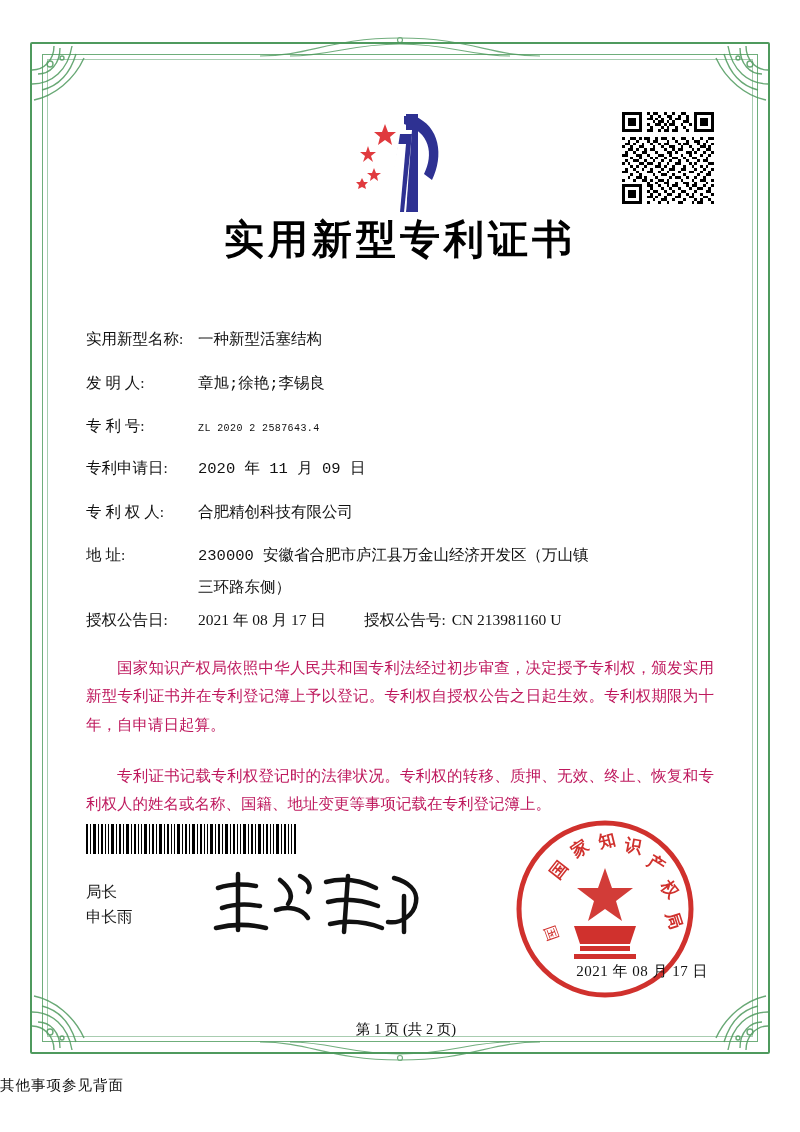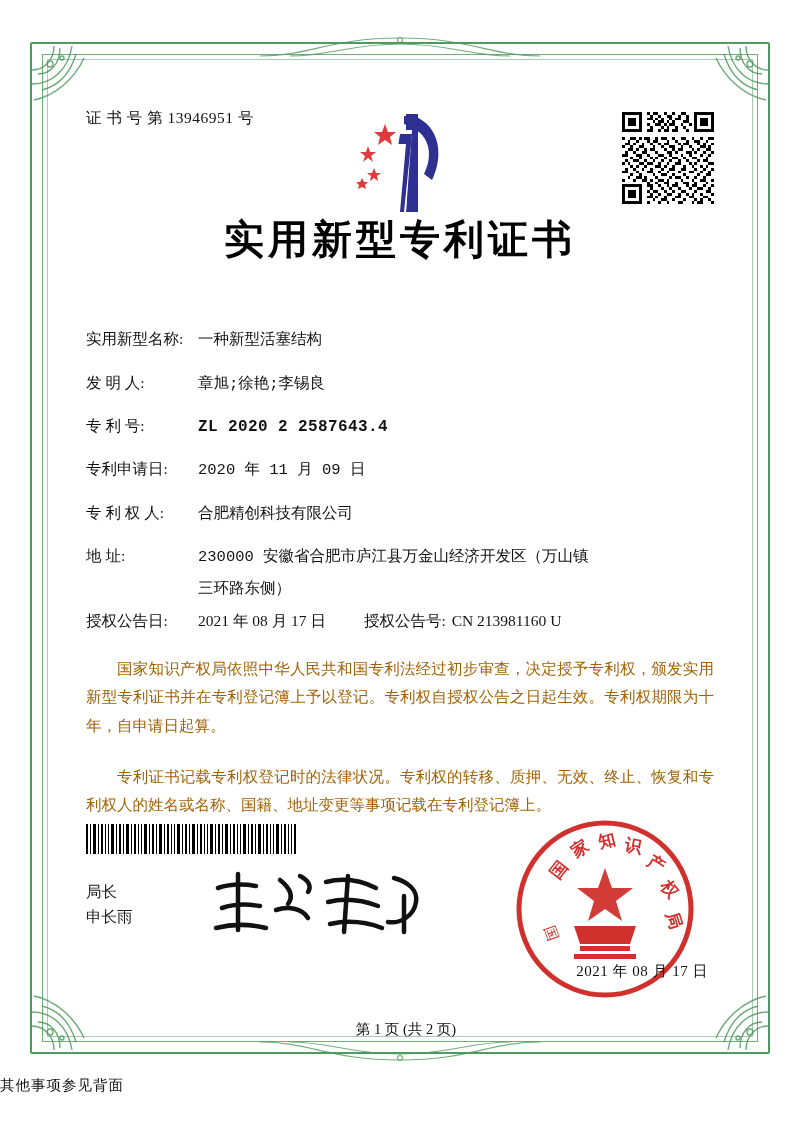--- a/index.html
+++ b/index.html
@@ -125,41 +125,40 @@
     flex: 0 0 112px;
     letter-spacing: 0;
     white-space: nowrap;
   }
   .value {
     flex: 1 1 auto;
     font-family: Liberation Mono, monospace;
   }
   .value.mono {
     font-family: "Liberation Mono", "DejaVu Sans Mono", monospace;
-    font-size: 16px;
+    font-size: 10px;
     letter-spacing: .4px;
-    font-weight: bold;
   }
   .addr-line2 {
     margin-left: 112px;
     margin-top: -12px;
     margin-bottom: 18px;
   }
 
   .row.split .half-label { flex: 0 0 112px; white-space: nowrap; }
   .pub-right { display:flex; align-items: baseline; margin-left: 38px; }
   .pub-right .label2 { white-space: nowrap; margin-right: 6px; }
 
   .para {
     margin-top: 22px;
     font-size: 15.5px;
     line-height: 1.85;
     text-align: justify;
     text-indent: 2em;
-    color: #a16207;
+    color: #be185d;
   }
 
   .barcode {
     position: absolute;
     left: 86px;
     top: 824px;
     width: 212px;
     height: 30px;
   }
 
@@ -286,23 +285,20 @@
   <div class="edge-dec bottom">
     <svg width="300" height="26" viewBox="0 0 300 26">
         <g fill="none" stroke="currentColor" stroke-width="1.2">
       <path d="M10 22 C 60 22, 80 4, 150 4 C 220 4, 240 22, 290 22"></path>
       <path d="M40 22 C 80 22, 100 10, 150 10 C 200 10, 220 22, 260 22"></path>
       <circle cx="150" cy="6" r="2.5"></circle>
     </g>
       </svg>
   </div>
 
-  <div class="content">
-    <div class="cert-no">证 书 号 第 13946951 号</div>
-  </div>
 
   <div class="logo">
     <svg viewBox="0 0 120 110">
       <path d="M64 8 L74 8 C 100 18, 104 48, 92 72 L84 66 C 94 46, 90 24, 64 16 Z" fill="#2e3192"></path>
       <path d="M66 6 L78 6 L78 104 L66 104 Z" fill="#2e3192"></path>
       <path d="M60 30 L70 30 L66 104 L50 104 Z" fill="#ffffff"></path>
       <path d="M62 24 L72 24 L70 104 L56 104 Z" fill="#2e3192" opacity="0.08"></path>
       <path d="M62 22 L72 22 L66 104 L52 104 Z" fill="#ffffff" stroke="#2e3192" stroke-width="0"></path>
       <g fill="#e03a3e">
         <polygon points="45,16 48,24 56,24 50,29 52,37 45,32 38,37 40,29 34,24 42,24"></polygon>

